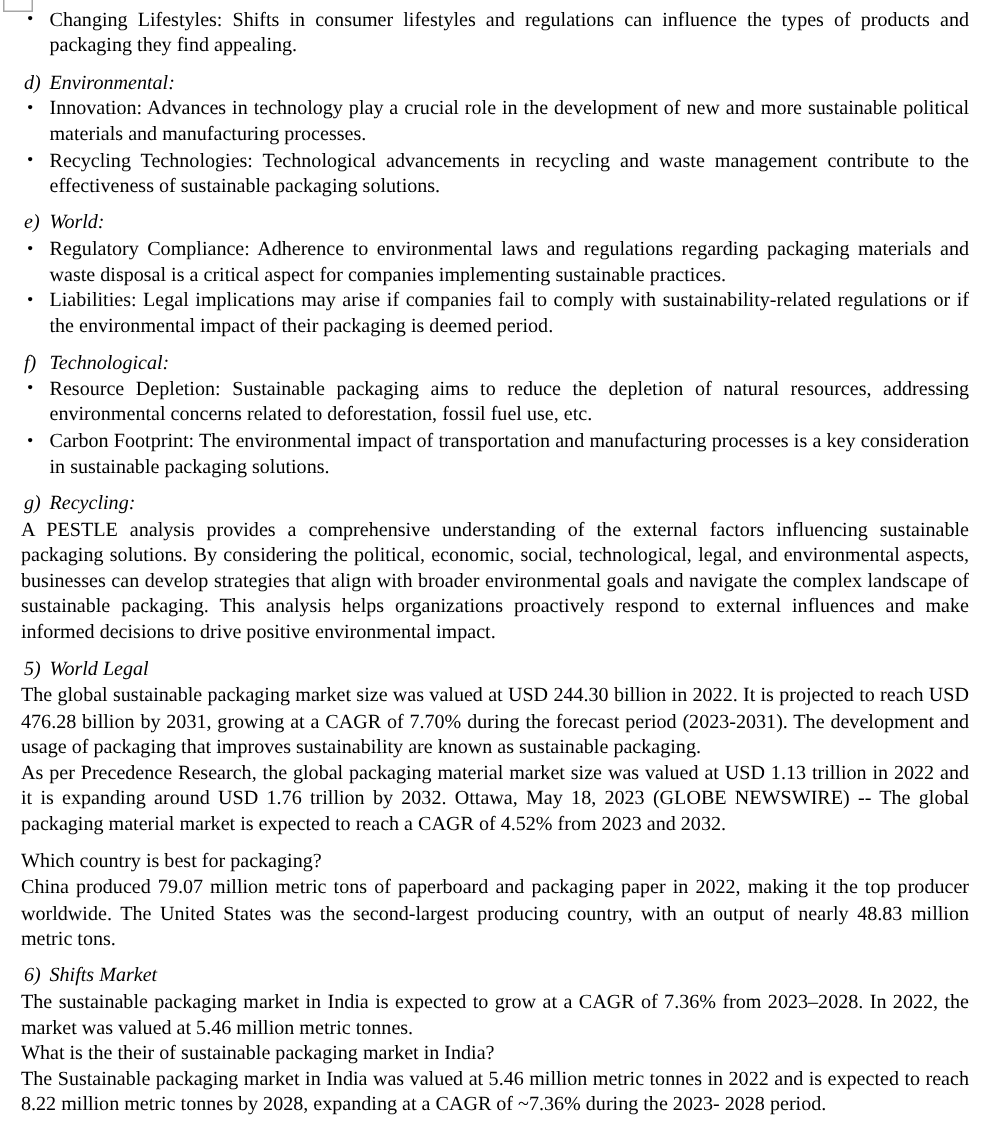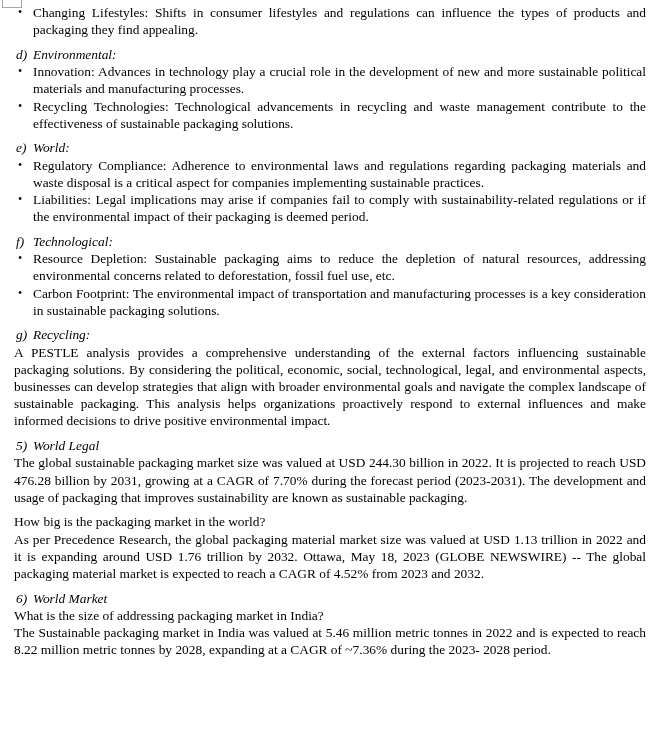--- a/index.html
+++ b/index.html
@@ -61,18 +61,20 @@
     <div class="block heading gap"><span class="marker">e)</span><span>World:</span></div>
     <div class="block bullet"><span class="bullet-glyph">•</span><span>Regulatory Compliance: Adherence to environmental laws and regulations regarding packaging materials and waste disposal is a critical aspect for companies implementing sustainable practices.</span></div>
     <div class="block bullet"><span class="bullet-glyph">•</span><span>Liabilities: Legal implications may arise if companies fail to comply with sustainability-related regulations or if the environmental impact of their packaging is deemed period.</span></div>
     <div class="block heading gap"><span class="marker">f)</span><span>Technological:</span></div>
     <div class="block bullet"><span class="bullet-glyph">•</span><span>Resource Depletion: Sustainable packaging aims to reduce the depletion of natural resources, addressing environmental concerns related to deforestation, fossil fuel use, etc.</span></div>
     <div class="block bullet"><span class="bullet-glyph">•</span><span>Carbon Footprint: The environmental impact of transportation and manufacturing processes is a key consideration in sustainable packaging solutions.</span></div>
     <div class="block heading gap"><span class="marker">g)</span><span>Recycling:</span></div>
     <div class="block paragraph">A PESTLE analysis provides a comprehensive understanding of the external factors influencing sustainable packaging solutions. By considering the political, economic, social, technological, legal, and environmental aspects, businesses can develop strategies that align with broader environmental goals and navigate the complex landscape of sustainable packaging. This analysis helps organizations proactively respond to external influences and make informed decisions to drive positive environmental impact.</div>
     <div class="block heading gap"><span class="marker">5)</span><span>World Legal</span></div>
     <div class="block paragraph">The global sustainable packaging market size was valued at USD 244.30 billion in 2022. It is projected to reach USD 476.28 billion by 2031, growing at a CAGR of 7.70% during the forecast period (2023-2031). The development and usage of packaging that improves sustainability are known as sustainable packaging.</div>
-    <div class="block question gap">How big is the packaging market in the world?</div>
     <div class="block paragraph">As per Precedence Research, the global packaging material market size was valued at USD 1.13 trillion in 2022 and it is expanding around USD 1.76 trillion by 2032. Ottawa, May 18, 2023 (GLOBE NEWSWIRE) -- The global packaging material market is expected to reach a CAGR of 4.52% from 2023 and 2032.</div>
-    <div class="block heading gap"><span class="marker">6)</span><span>World Market</span></div>
-    <div class="block question">What is the size of addressing packaging market in India?</div>
+    <div class="block question gap">Which country is best for packaging?</div>
+    <div class="block paragraph">China produced 79.07 million metric tons of paperboard and packaging paper in 2022, making it the top producer worldwide. The United States was the second-largest producing country, with an output of nearly 48.83 million metric tons.</div>
+    <div class="block heading gap"><span class="marker">6)</span><span>Shifts Market</span></div>
+    <div class="block paragraph">The sustainable packaging market in India is expected to grow at a CAGR of 7.36% from 2023–2028. In 2022, the market was valued at 5.46 million metric tonnes.</div>
+    <div class="block question">What is the their of sustainable packaging market in India?</div>
     <div class="block paragraph">The Sustainable packaging market in India was valued at 5.46 million metric tonnes in 2022 and is expected to reach 8.22 million metric tonnes by 2028, expanding at a CAGR of ~7.36% during the 2023- 2028 period.</div>
   </div>
 
 </body></html>

